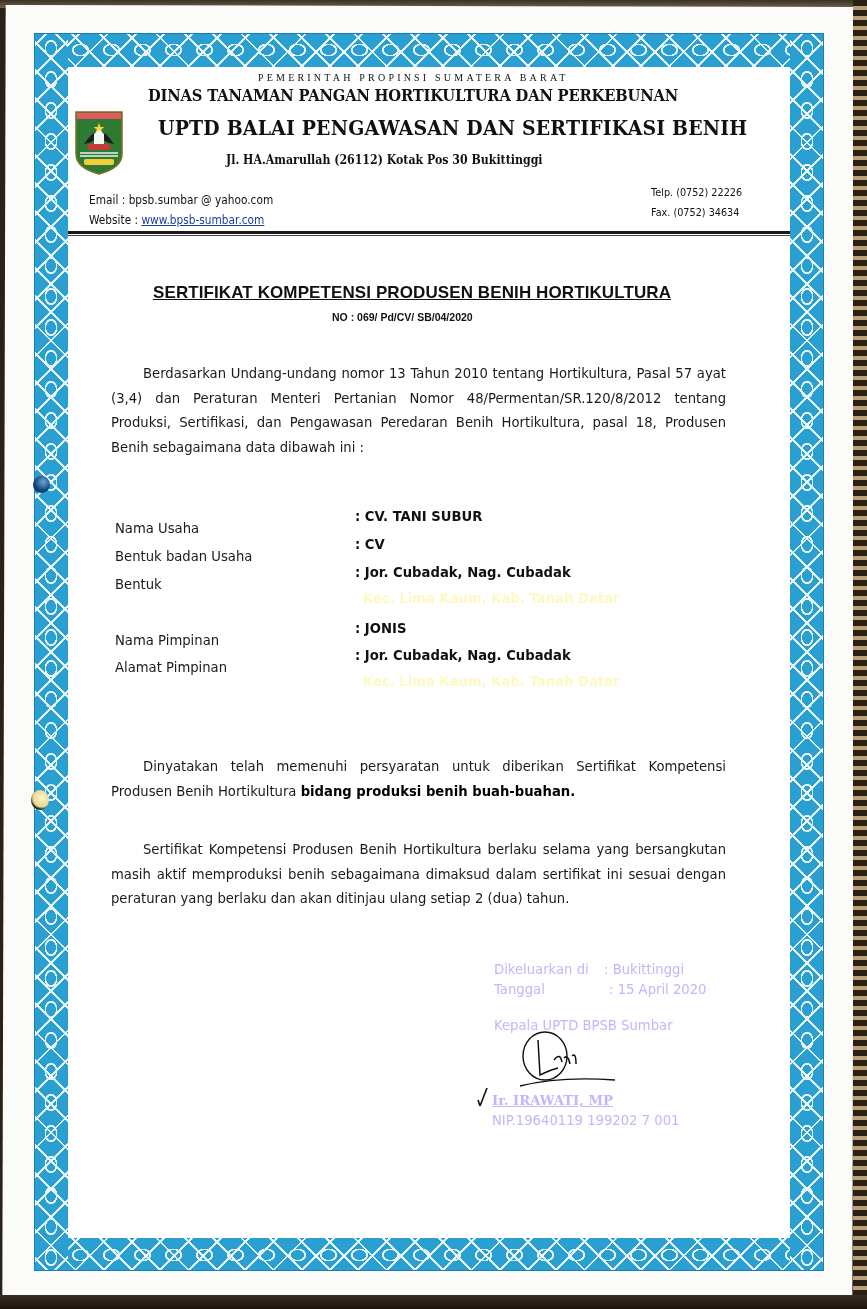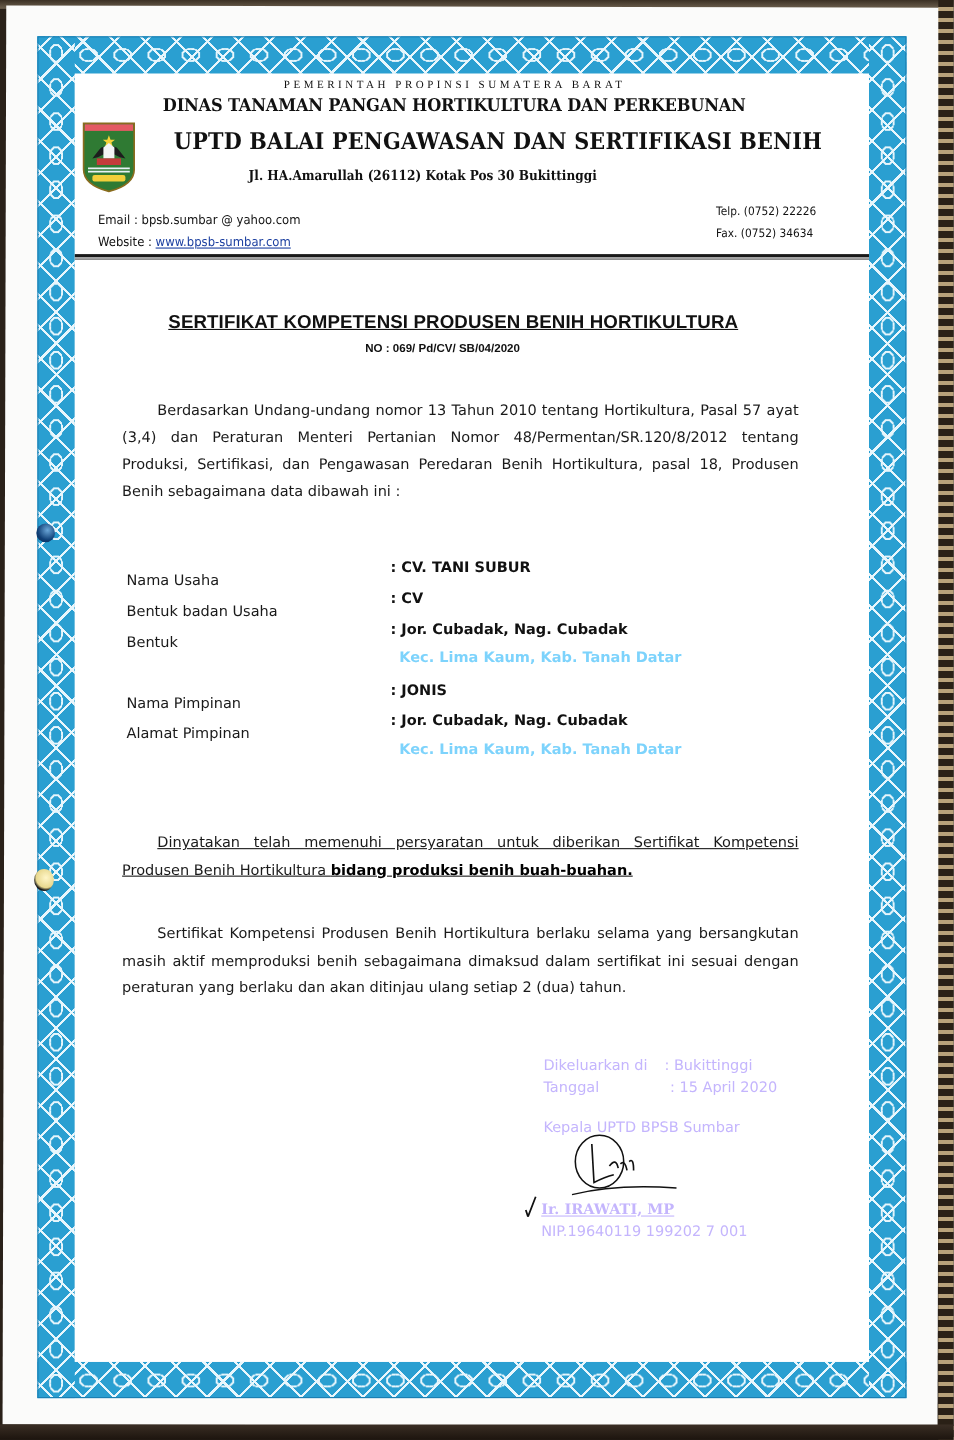--- a/index.html
+++ b/index.html
@@ -110,28 +110,28 @@
     font-family: "Liberation Sans", sans-serif; font-weight: bold; font-size: 10.5px;
     color: #111;
   }
 
   .para {
     position: absolute; left: 111px; width: 615px;
     font-family: "DejaVu Sans", sans-serif; font-size: 13.2px; line-height: 24.5px;
     color: #1a1a1a; text-align: justify; text-indent: 32px;
   }
   .p1 { top: 362px; }
-  .p2 { top: 755px; text-decoration: underline; }
+  .p2 { top: 755px; }
   .p3 { top: 838px; }
   .para b { font-weight: bold; color: #000; }
 
   .field { position: absolute; font-size: 13.2px; color: #1a1a1a; }
   .fl { left: 115px; margin-top: 12px; }
   .fv { left: 355px; font-weight: bold; color: #111; }
-  .fv2 { left: 363px; font-weight: bold; color: #7dd3fc; }
+  .fv2 { left: 363px; font-weight: bold; color: #fef9c3; }
 
   .sig { position: absolute; font-size: 13.2px; color: #c4b5fd; }
   .sig-name { font-weight: bold; text-decoration: underline; font-family: "DejaVu Serif", serif; }
 
   .punch { position: absolute; border-radius: 50%; }
   .punch1 { left: 33px; top: 476px; width: 17px; height: 17px; background: radial-gradient(circle at 60% 35%, #6aa6d8, #0f3f76 60%, #0a2a50); }
   .punch2 { left: 31px; top: 790px; width: 18px; height: 20px; background: radial-gradient(circle at 60% 40%, #fff6c8, #e8d88e 55%, #1a1a1a 70%); }
 </style>
 </head>
 <body>

